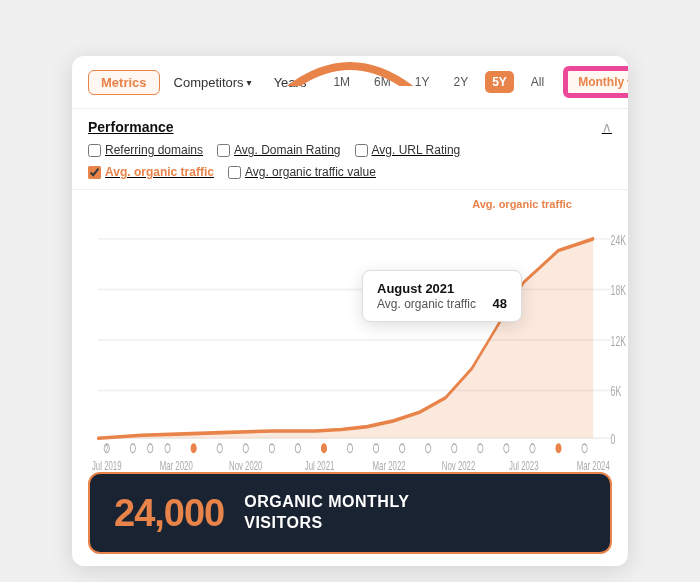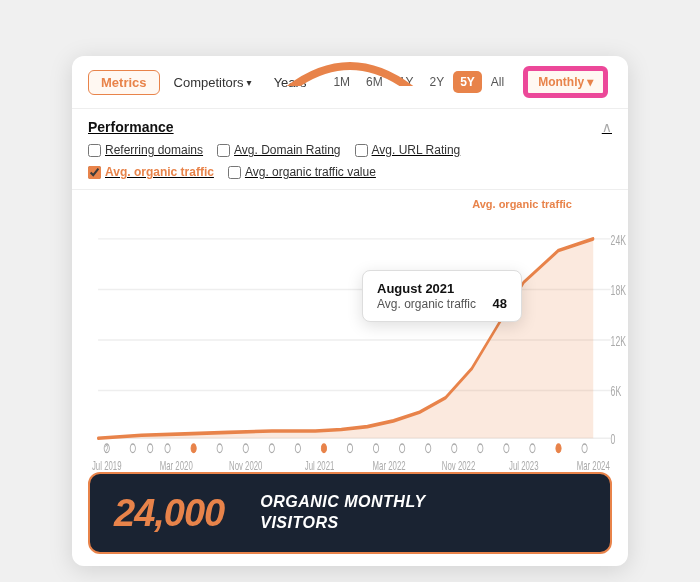--- a/index.html
+++ b/index.html
@@ -76,21 +76,21 @@
       padding: 4px 8px;
       border-radius: 6px;
       display: flex;
       align-items: center;
       gap: 3px;
     }
     .toolbar-separator { flex: 1; }
     .time-btns {
       display: flex;
       align-items: flex-end;
-      gap: 2px;
+      gap: 10px;
     }
     .time-btn {
       background: none;
       border: none;
       font-size: 12px;
       color: #555;
       padding: 4px 7px;
       border-radius: 5px;
       cursor: pointer;
       font-weight: 500;
@@ -226,23 +226,22 @@
     }
 
     
     .stat-card {
       background: #1a2332;
       border-radius: 12px;
       margin: 8px 16px 12px 16px;
       padding: 18px 24px;
       display: flex;
       align-items: center;
-      gap: 36px;
+      gap: 20px;
       border: 2px solid #e8834a;
-      font-style: italic;
     }
     .stat-number {
       font-size: 38px;
       font-weight: 800;
       color: #e8834a;
       letter-spacing: -1px;
       line-height: 1;
     }
     .stat-label {
       font-size: 16px;

